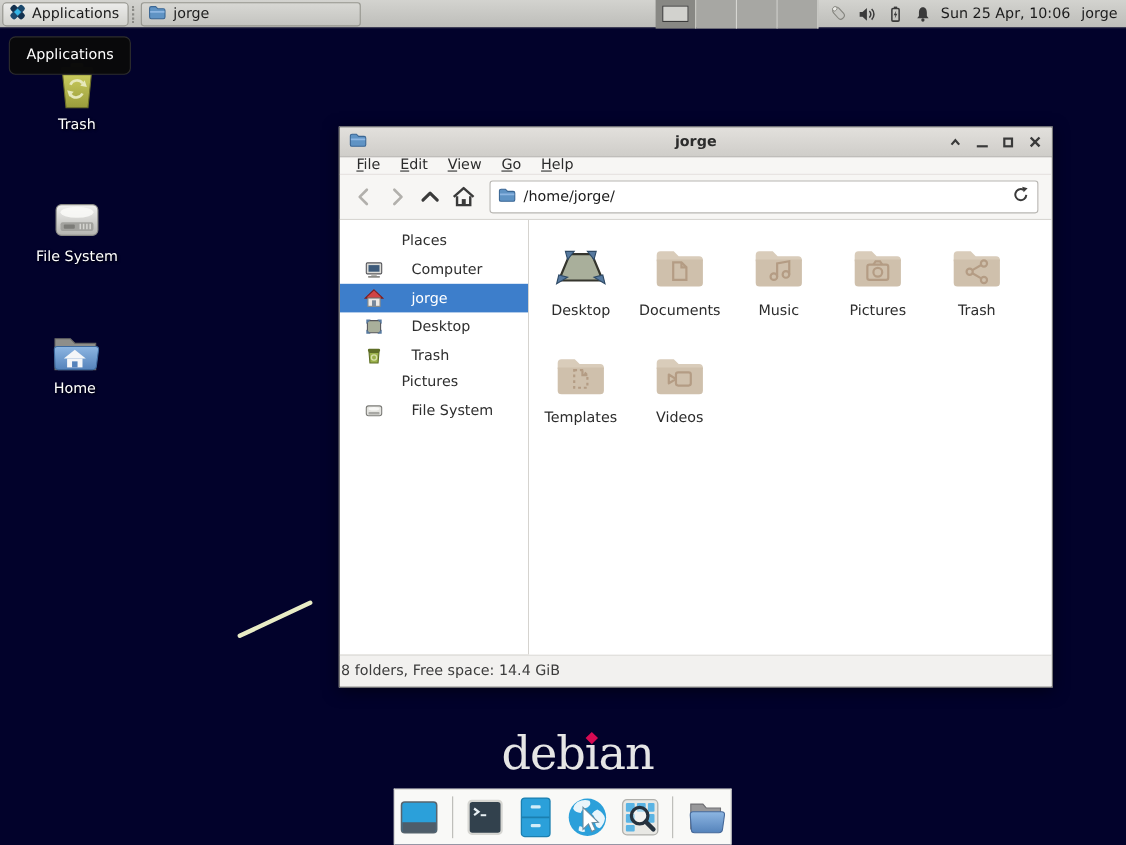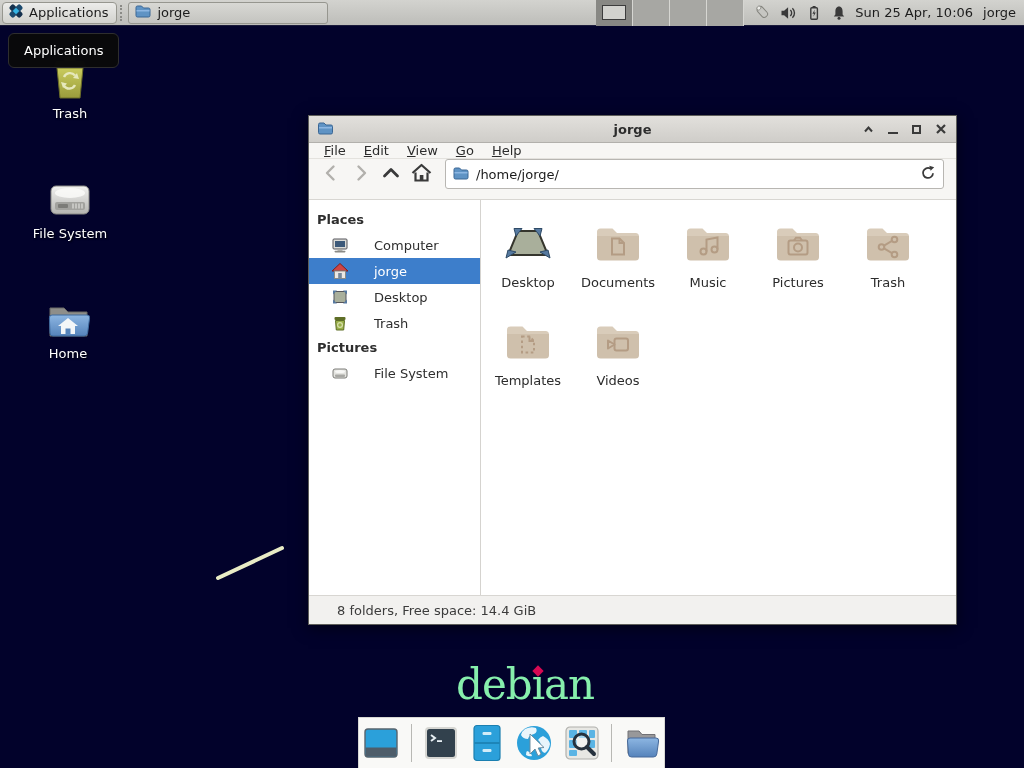--- a/index.html
+++ b/index.html
@@ -97,36 +97,36 @@
 
   .menubar {
     height:16px; background:#f7f6f4; border-bottom:#e4e2de 1px solid;
     display:flex; align-items:center; padding-left:6px;
   }
   .menu-item { display:inline-block; padding:3px 9px; color:#2c2c2c; }
   .menu-item::first-letter { text-decoration:underline; }
 
   .toolbar {
     height:41px; background:#f7f6f4; border-bottom:1px solid #d8d6d2;
-    display:flex; padding:0 12px 0 8px; gap:2px;
+    display:flex; align-items:center; padding:0 12px 0 8px; gap:2px;
   }
   .tool-btn { width:28px; height:28px; display:flex; align-items:center; justify-content:center; border-radius:3px; }
   .pathbar {
     flex:1; height:30px; margin-left:8px; background:#fff;
     border:1px solid #b8b6b2; border-radius:3px;
     display:flex; align-items:center; padding:0 7px; gap:7px;
   }
   .path-text { flex:1; color:#1a1a1a; }
 
   .win-body { flex:1; display:flex; min-height:0; }
   .sidebar {
     width:172px; background:#fff; border-right:1px solid #d5d3cf;
     padding-top:8px; overflow:hidden;
   }
-  .side-header { font-weight:bold; color:#2e2e2e; padding:4px 8px 5px 8px; }
+  .side-header { font-weight:normal; color:#2e2e2e; padding:4px 8px 5px 8px;margin-left:48px; }
   .side-row {
     height:26px; display:flex; align-items:center; gap:25px; padding-left:22px;
     color:#2e2e2e;
   }
   .side-row.selected { background:#3d7ecb; color:#fff; }
   .side-row svg { flex:none; }
 
   .main-area { flex:1; position:relative; background:#fff; }
   .icon-grid {
     display:flex; flex-wrap:wrap; align-content:flex-start;
@@ -134,28 +134,28 @@
   }
   .file-cell {
     width:90px; height:98px; display:flex; flex-direction:column;
     align-items:center; padding-top:4px;
   }
   .file-cell .fico { height:52px; display:flex; align-items:center; }
   .file-cell .flabel { margin-top:5px; color:#2c2c2c; }
 
   .statusbar {
     height:29px; background:#f2f1ef; border-top:1px solid #d8d6d2;
-    display:flex; align-items:center; padding-left:28px; color:#3c3c3c;
+    display:flex; align-items:center; padding-left:1px; color:#3c3c3c;
   }
 
   
   .debian {
     position:absolute; left:456px; top:660px; z-index:5;
     font-family:"DejaVu Serif","Liberation Serif",serif;
-    font-size:42px; color:#86efac; letter-spacing:-1px;
+    font-size:42px; color:#e5e5e5; letter-spacing:-1px;
   }
   .debian .iwrap { position:relative; }
   .debian .diamond {
     position:absolute; left:2px; top:7px; width:8px; height:8px;
     background:#d70a53; transform:rotate(45deg);
   }
 
   
   .dock {
     position:absolute; left:358px; top:717px; width:307px; height:51px;

